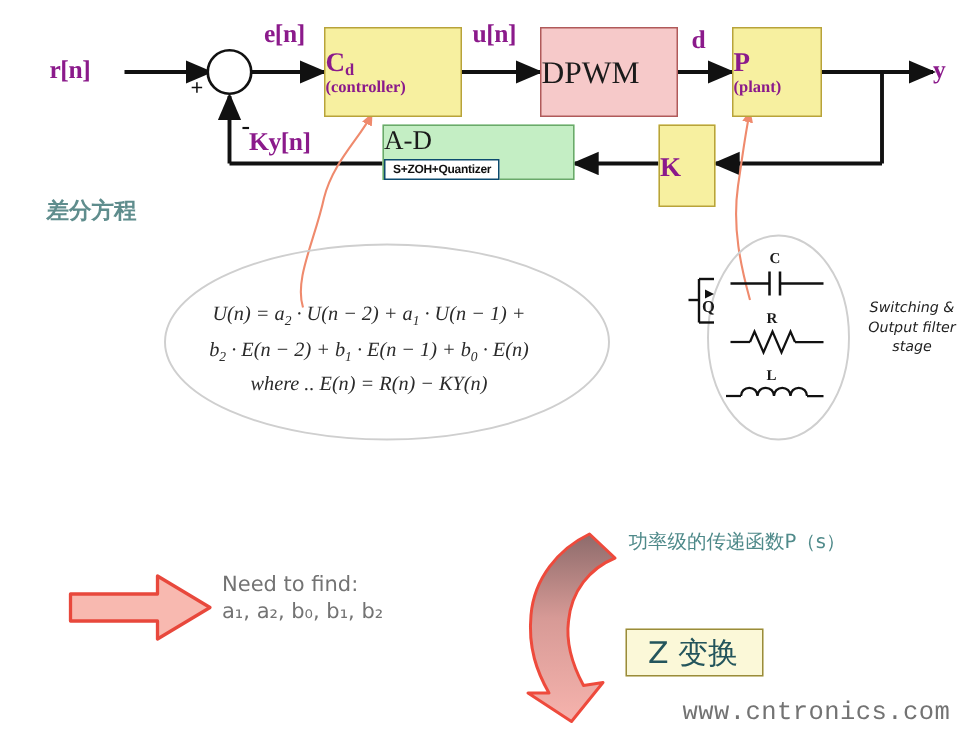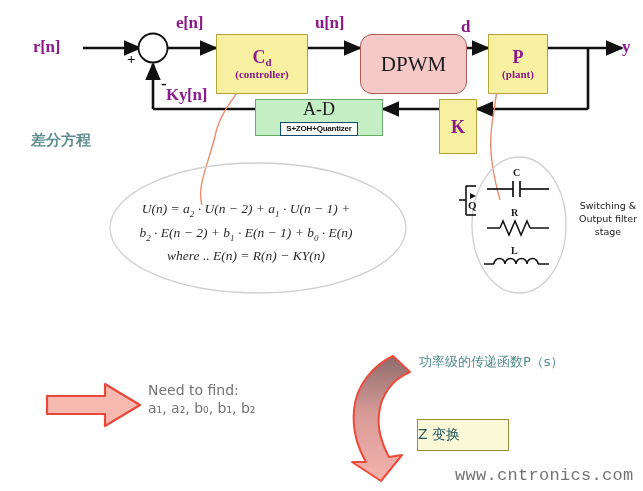--- a/index.html
+++ b/index.html
@@ -34,24 +34,23 @@
     font-weight: bold;
     font-size: 17px;
     letter-spacing: -0.3px;
   }
   
   .block {
     position: absolute;
     box-sizing: border-box;
     display: flex;
     flex-direction: column;
-    align-items: center;
+    align-items: flex-start;
     justify-content: center;
     text-align: center;
-    margin-top: 16px;
   }
   .block-cd {
     background: #f7f0a0;
     border: 1.5px solid #b8a33a;
   }
   .block-dpwm {
     background: #f6c9c9;
     border: 1.5px solid #b05a5a;
   }
   .block-p {
@@ -152,40 +151,42 @@
     font-size: 10px;
     color: #1a1a1a;
   }
   .ckt-note {
     position: absolute;
     font-family: "DejaVu Sans", sans-serif;
     font-size: 9.5px;
     color: #222222;
     text-align: center;
     line-height: 1.35;
+    font-style: italic;
   }
   
   .need {
     position: absolute;
     font-family: "DejaVu Sans", sans-serif;
     font-size: 14px;
     color: #737373;
     line-height: 1.28;
     white-space: nowrap;
   }
   
   .zbox {
     position: absolute;
     background: #fbf8d8;
     border: 1.5px solid #9a8c3a;
     box-sizing: border-box;
     display: flex;
     align-items: center;
-    font-family: "DejaVu Sans", sans-serif;
-    font-size: 14px;
+    padding-left: 14px;
+    font-family: "DejaVu Sans", sans-serif;
+    font-size: 20px;
     color: #24555c;
   }
   
   .watermark {
     position: absolute;
     font-family: Liberation Mono, monospace;
     font-size: 17px;
     color: #737373;
     letter-spacing: 0.3px;
   }
@@ -285,21 +286,21 @@
     </g>
   </svg>
 
   <div class="block block-cd" style="left:216px; top:18px; width:92px; height:60px;">
     <div class="blk-main">
       <span>C</span><sub>d</sub>
     </div>
     <div class="blk-sub">(controller)</div>
   </div>
 
-  <div class="block block-dpwm" style="left:360px; top:18px; width:107px; height:60px;border-radius:12px;">
+  <div class="block block-dpwm" style="left:360px; top:18px; width:92px; height:60px;">
     <div class="blk-black">DPWM</div>
   </div>
 
   <div class="block block-p" style="left:488px; top:18px; width:60px; height:60px;">
     <div class="blk-main">P</div>
     <div class="blk-sub">(plant)</div>
   </div>
 
   <div class="block block-ad" style="left:255px; top:83px; width:128px; height:37px;">
     <div class="blk-ad-title">A-D</div>

